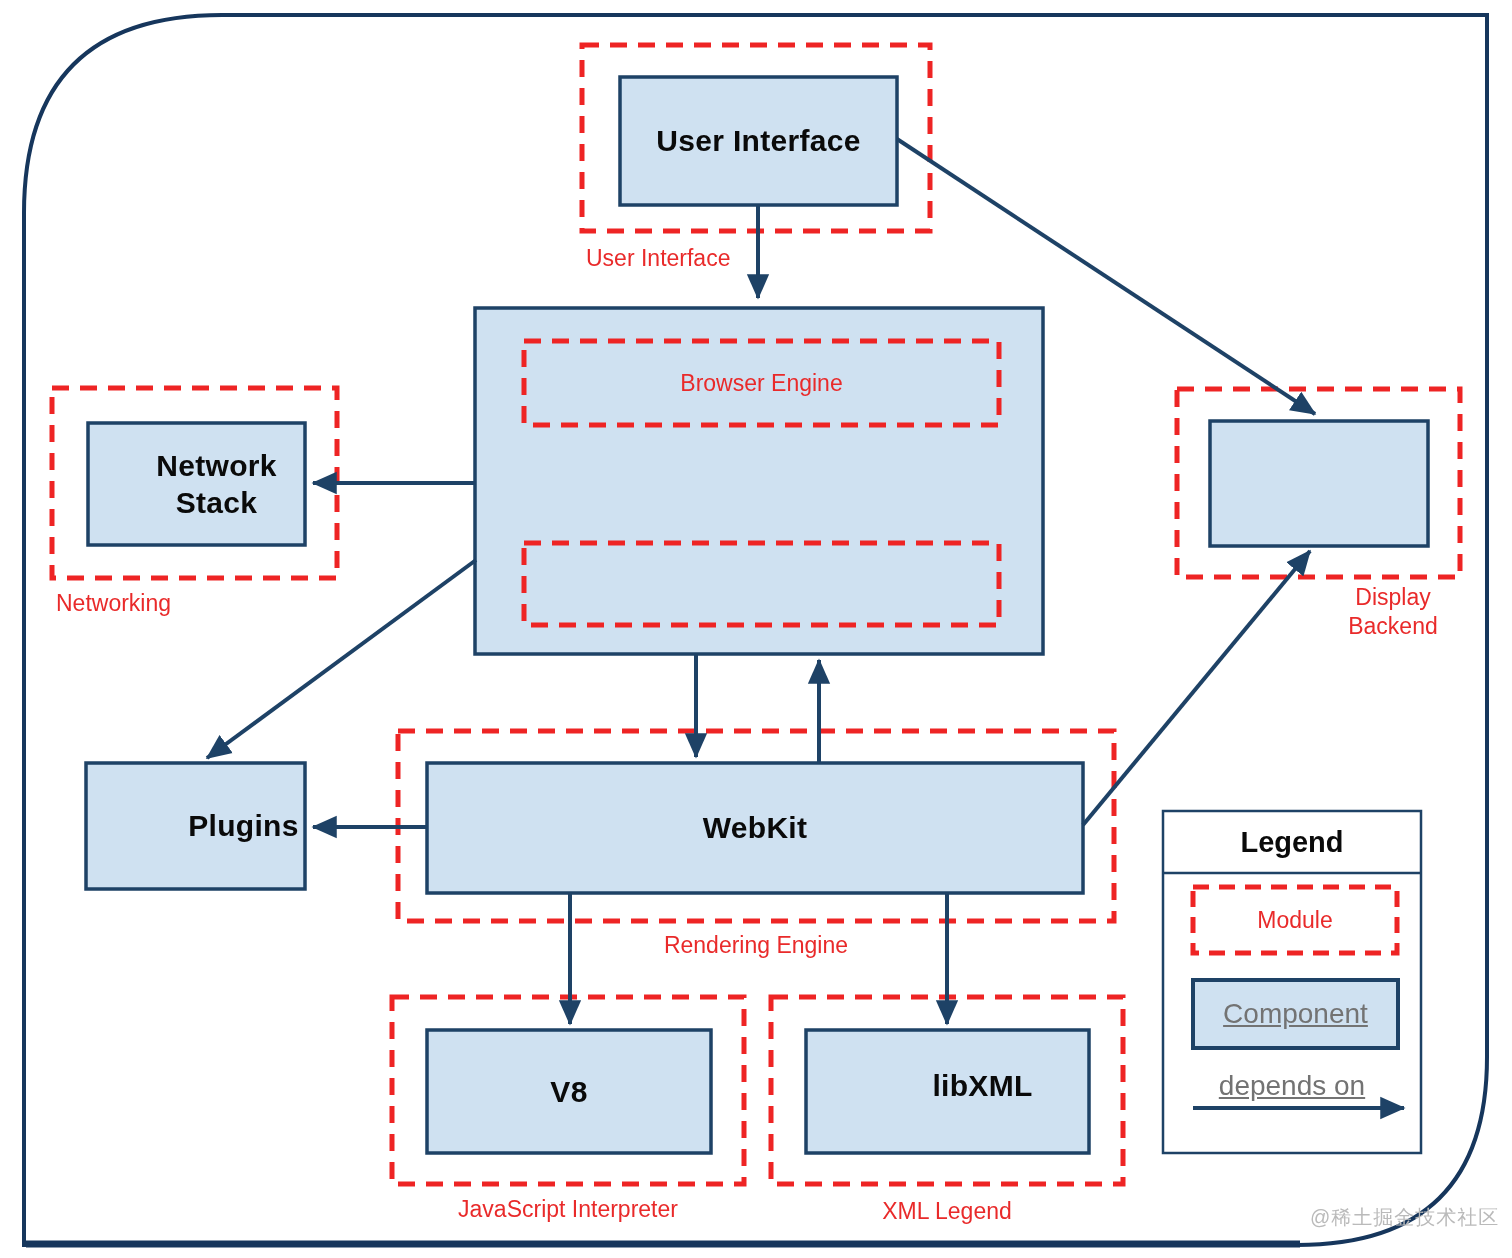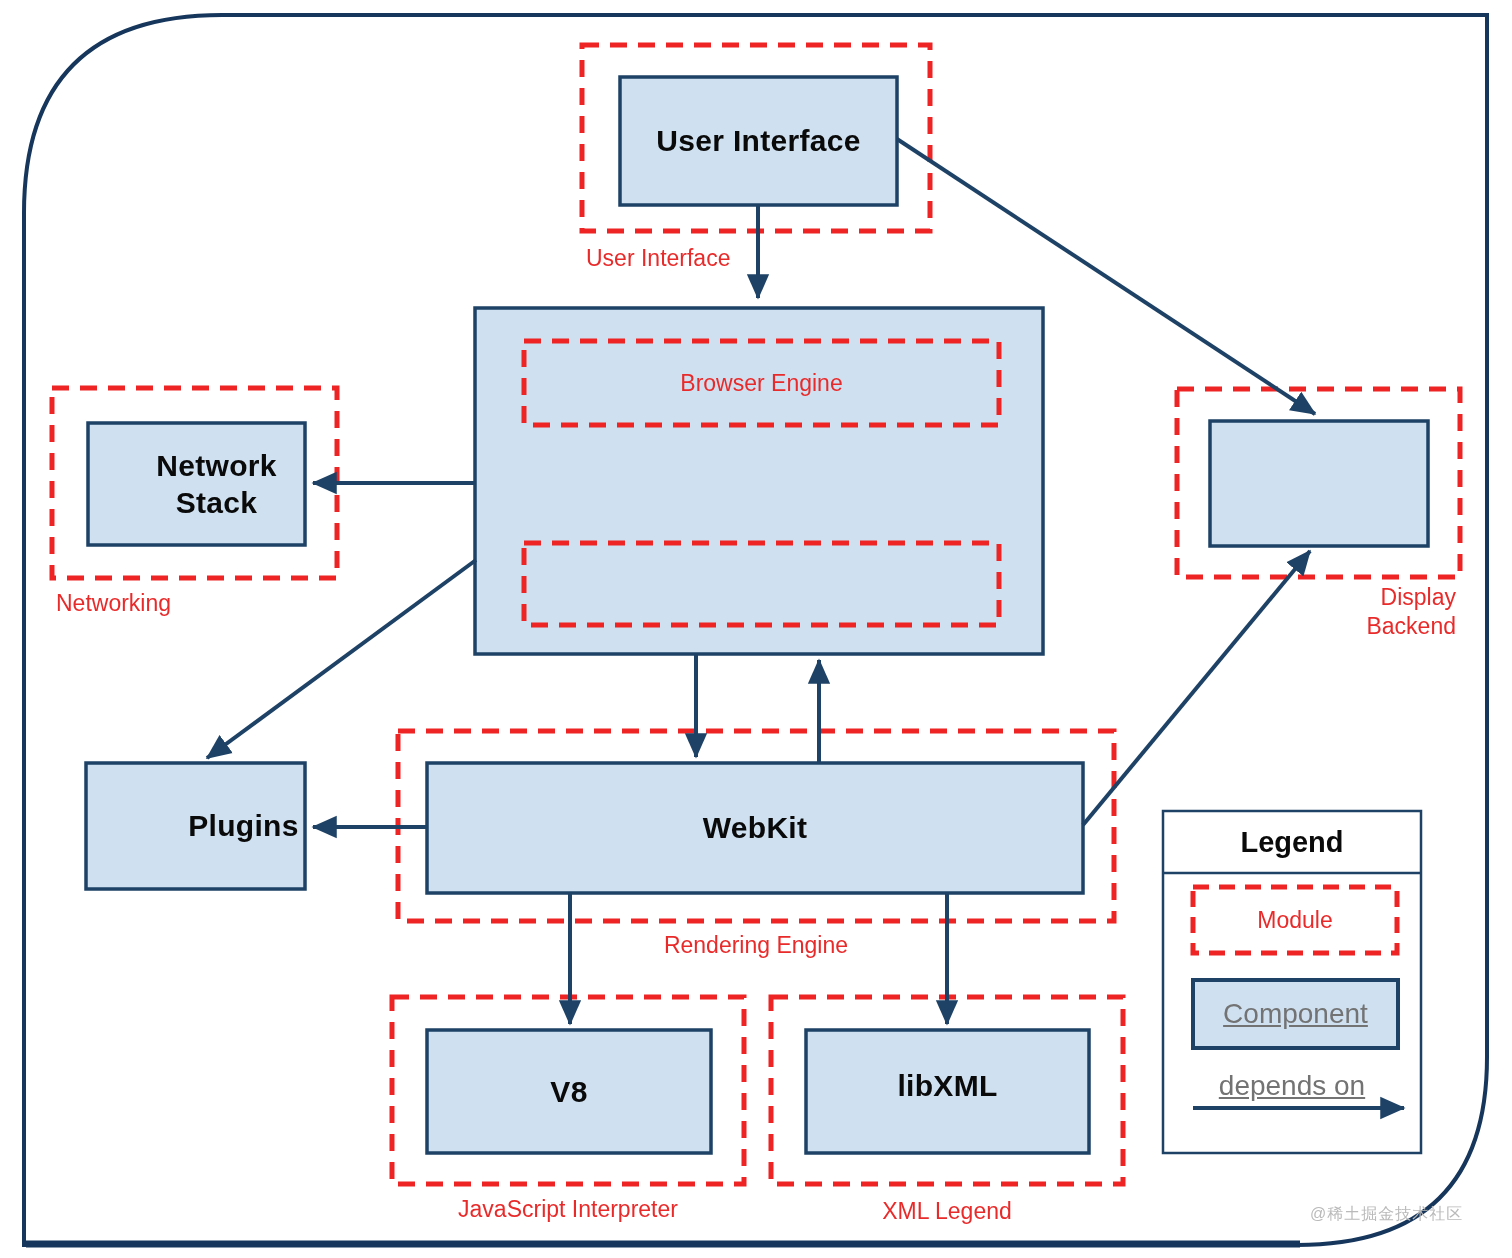--- a/index.html
+++ b/index.html
@@ -27,27 +27,27 @@
     line-height: 1.25;
     letter-spacing: 0.3px;
   }
   .node-lbl .wrap-narrow { display: inline-block; max-width: 175px; }
   .mod-lbl {
     color: #e92a2a;
     font-size: 23px;
     line-height: 1.25;
   }
   .mod-lbl.left { justify-content: flex-start; text-align: left; }
-  .mod-lbl.right { justify-content: flex-end; text-align: right; }
+  .mod-lbl.right { justify-content: flex-end; }
   .legend-title { font-weight: bold; font-size: 29px; color: #0a0a0a; }
   .legend-item-dark { color: #737373; font-size: 28px; text-decoration: underline; }
   .watermark {
     position: absolute;
     color: #bababa;
-    font-size: 16px;
+    font-size: 20px;
     letter-spacing: 1px;
     pointer-events: none;
   }
 </style>
 </head>
 <body>
 
 <div class="stage">
 
   <svg class="layer" width="1512" height="1258" viewBox="0 0 1512 1258">
@@ -97,21 +97,21 @@
     <line x1="1193" y1="1108" x2="1404" y2="1108" stroke="#1e4266" stroke-width="4" marker-end="url(#ah)"></line>
   </svg>
 
   <div class="lbl node-lbl" style="left:620px; top:77px; width:277px; height:128px;">User Interface</div>
   <div class="lbl node-lbl" style="left:88px; top:423px; width:217px; height:122px;margin-left:20px;">
       <span class="wrap-narrow">Network Stack</span>
     </div>
   <div class="lbl node-lbl" style="left:86px; top:763px; width:219px; height:126px;padding-left:48px;">Plugins</div>
   <div class="lbl node-lbl" style="left:427px; top:763px; width:656px; height:130px;border-radius:20px;">WebKit</div>
   <div class="lbl node-lbl" style="left:427px; top:1030px; width:284px; height:123px;">V8</div>
-  <div class="lbl node-lbl" style="left:806px; top:1030px; width:283px; height:111px;">libXML</div>
+  <div class="lbl node-lbl" style="left:806px; top:1030px; width:283px; height:111px;padding-left:35px;">libXML</div>
 
   <div class="lbl mod-lbl" style="left:524px; top:341px; width:475px; height:84px;">Browser Engine</div>
   <div class="lbl mod-lbl left" style="left:586px; top:243px; width:300px; height:30px;">User Interface</div>
   <div class="lbl mod-lbl left" style="left:56px; top:588px; width:240px; height:30px;">Networking</div>
   <div class="lbl mod-lbl right" style="left:1330px; top:582px; width:126px; height:60px;">Display Backend</div>
   <div class="lbl mod-lbl" style="left:398px; top:930px; width:716px; height:30px;">Rendering Engine</div>
   <div class="lbl mod-lbl" style="left:392px; top:1194px; width:352px; height:30px;">JavaScript Interpreter</div>
   <div class="lbl mod-lbl" style="left:771px; top:1196px; width:352px; height:30px;">XML Legend</div>
 
   <div class="lbl legend-title" style="left:1163px; top:817px; width:258px; height:50px;">Legend</div>

